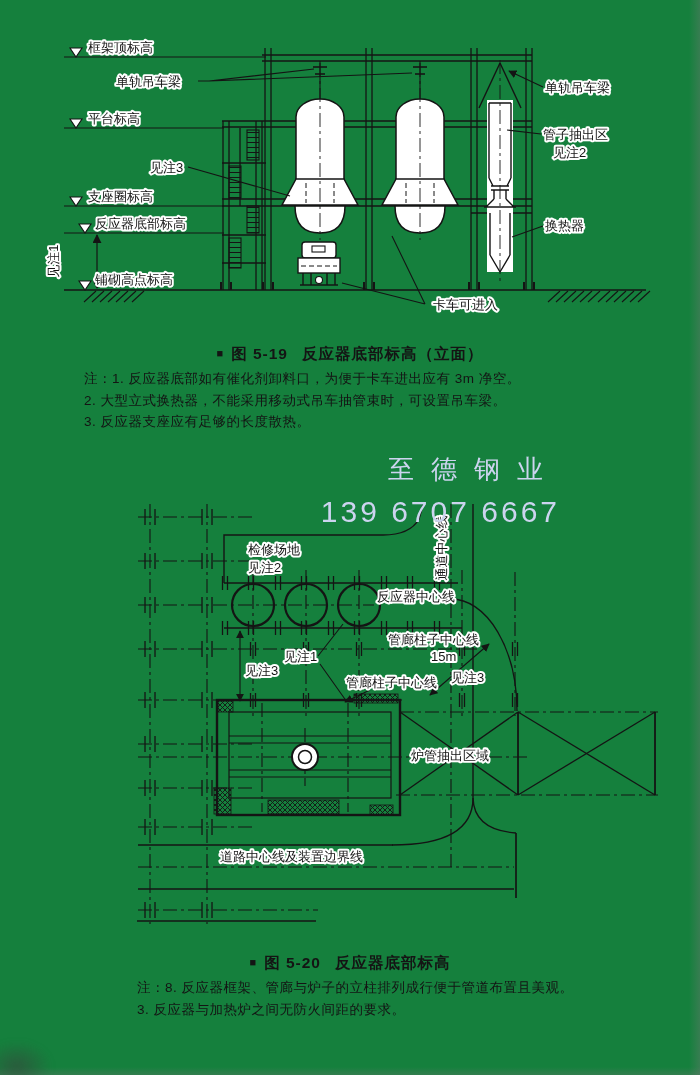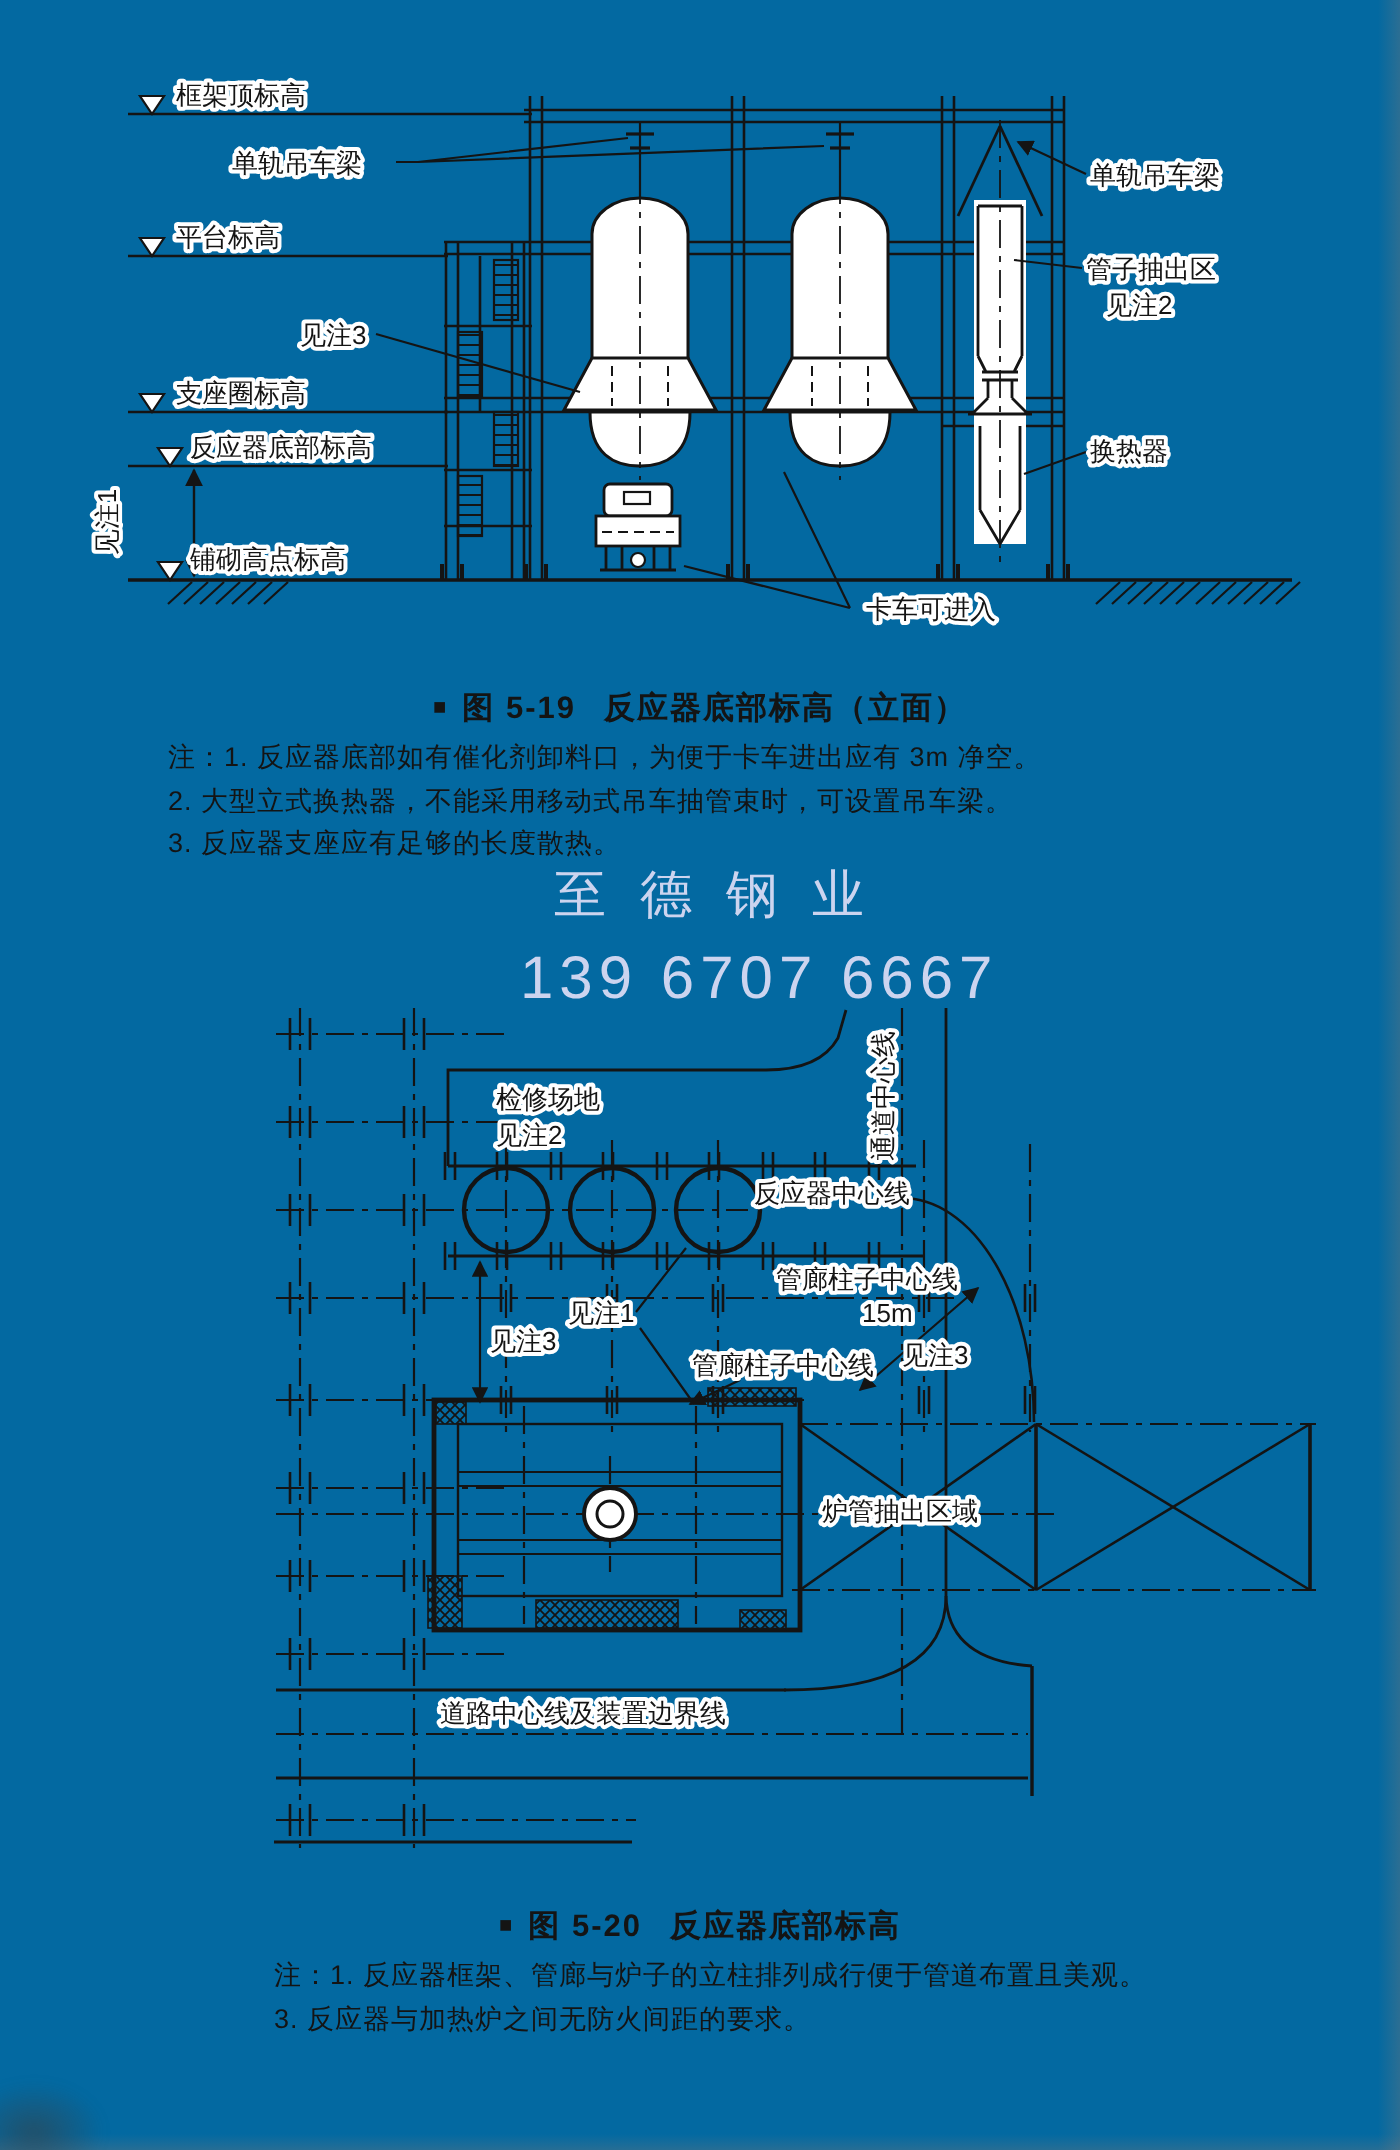--- a/index.html
+++ b/index.html
@@ -1,30 +1,30 @@
 <!DOCTYPE html>
 <html><head>
 <meta charset="utf-8">
 <style>
   html,body{margin:0;padding:0;background:#777;}
   .page{
     position:relative;width:700px;height:1075px;margin:0 auto;
-    background:#0369a1;overflow:hidden;
+    background:#15803d;overflow:hidden;
     font-family:"Liberation Sans","DejaVu Sans",sans-serif;color:#141414;
   }
   svg{position:absolute;left:0;}
   svg text{font-family:"Liberation Sans","DejaVu Sans",sans-serif;font-size:13px;fill:#141414;
            paint-order:stroke;stroke:#ffffff;stroke-width:4px;stroke-linejoin:round;}
   .dd{stroke-dasharray:14 4 3 4;}
   .dsh{stroke-dasharray:5 3;}
   .caption{position:absolute;width:700px;text-align:center;font-weight:700;font-size:15.5px;letter-spacing:1px;}
   .caption .bullet{font-size:11px;vertical-align:2px;margin-right:7px;}
   .caption .figcode{margin-right:14px;}
   .notes{position:absolute;font-size:13.5px;line-height:21.5px;letter-spacing:0.5px;}
-  .watermark{position:absolute;left:260px;top:430px;width:300px;text-align:left;color:#ccd4ef;z-index:3;}
+  .watermark{position:absolute;left:260px;top:452px;width:300px;text-align:right;color:#ccd4ef;z-index:3;}
   .watermark .wm1{font-size:26px;letter-spacing:17px;text-indent:17px;}
   .watermark .wm2{font-size:30px;letter-spacing:3px;margin-top:8px;}
   .edge-right{position:absolute;top:0;right:0;width:11px;height:100%;
     background:linear-gradient(to right,rgba(120,120,120,0),rgba(120,120,120,0.35));}
   .edge-bottom{position:absolute;left:0;bottom:0;width:100%;height:8px;
     background:linear-gradient(to bottom,rgba(120,120,120,0),rgba(120,120,120,0.30));}
   .smudge{position:absolute;left:-18px;bottom:-16px;width:70px;height:50px;border-radius:50%;
     background:radial-gradient(closest-side,rgba(60,60,60,0.55),rgba(60,60,60,0));filter:blur(3px);}
 </style>
 </head>
@@ -422,20 +422,20 @@
       <text x="245" y="675">见注3</text>
       <text x="411" y="760">炉管抽出区域</text>
       <text x="220" y="861">道路中心线及装置边界线</text>
     </g>
   </svg>
 
   <div class="caption" style="top:953px">
     <span class="bullet">■</span><span class="figcode">图 5-20</span><span>反应器底部标高</span>
   </div>
   <div class="notes" style="left:137px;top:977px;width:545px;line-height:22px">
-    <div>注：1. 反应器框架、管廊与炉子的立柱排列成行便于管道布置且美观。</div>
+    <div>注：8. 反应器框架、管廊与炉子的立柱排列成行便于管道布置且美观。</div>
     <div>3. 反应器与加热炉之间无防火间距的要求。</div>
   </div>
 
   <div class="edge-right"></div>
   <div class="edge-bottom"></div>
   <div class="smudge"></div>
 </div>
 
 </body></html>

